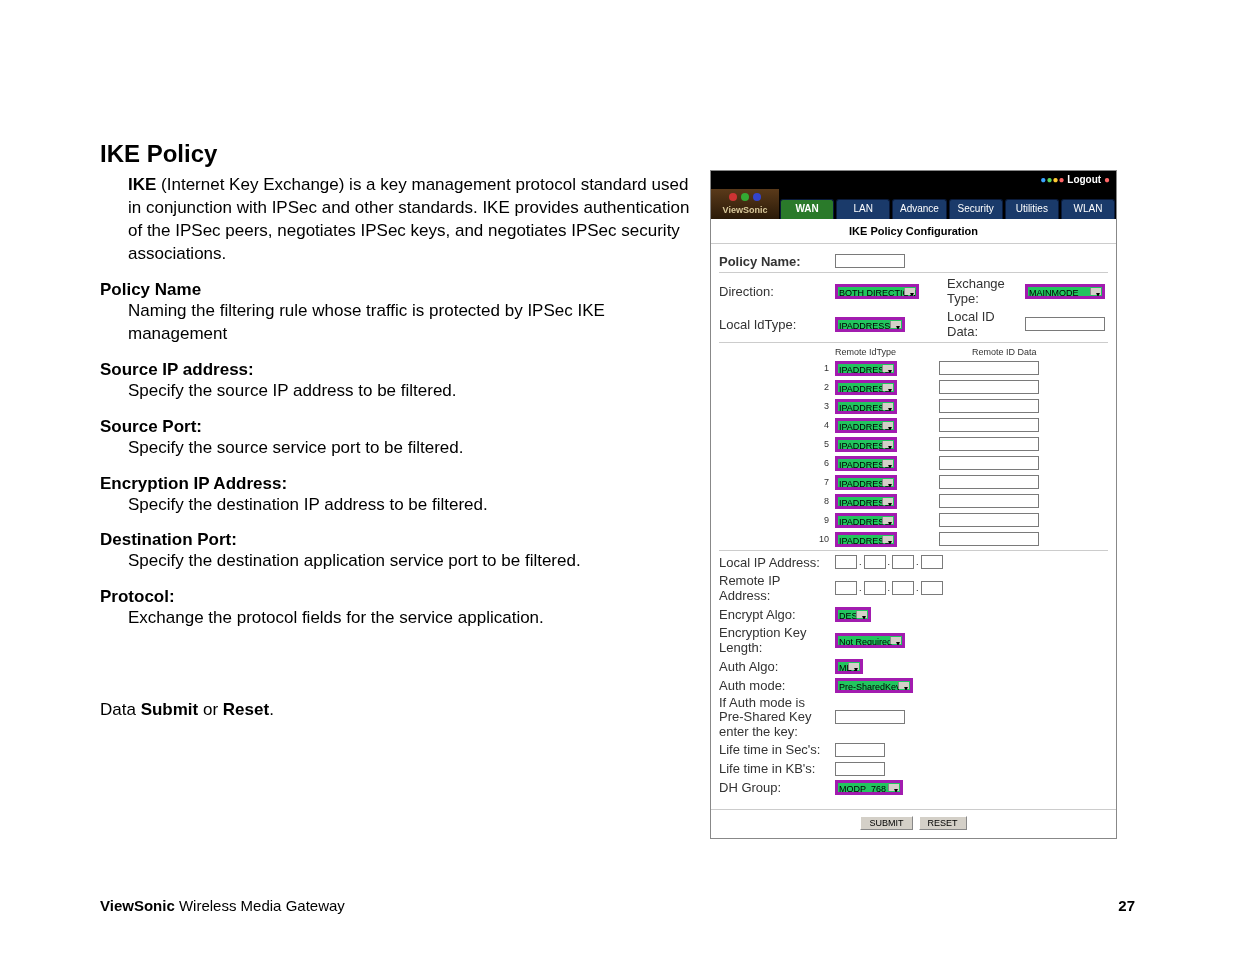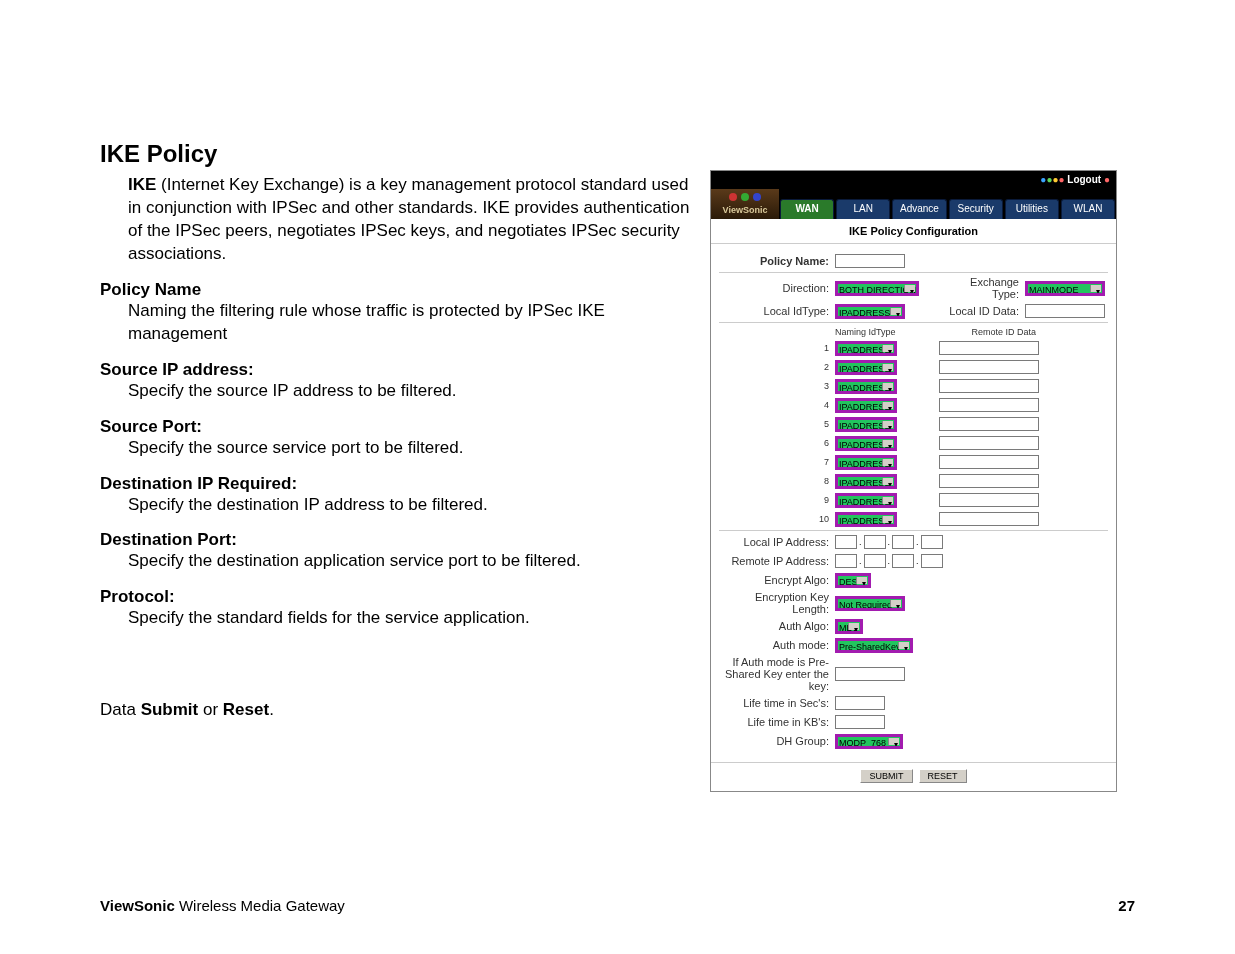--- a/index.html
+++ b/index.html
@@ -138,23 +138,22 @@
     padding: 6px 8px 6px 8px;
   }
   .row {
     display: flex;
     align-items: center;
     margin: 3px 0;
     min-height:16px;
   }
   .lbl {
     width: 110px;
-    text-align: right;
     padding-right: 6px;
-    font-size: 11px;
+    font-size: 13px;
     color:#333;
   }
   .tin {
     height: 14px;
     border: 1px solid #7a7a7a;
     background: #fff;
     box-sizing: border-box;
   }
   .tin-70 { width: 70px; }
   .tin-50 { width: 50px; }
@@ -221,28 +220,28 @@
 
     <div class="sect-title">Policy Name</div>
     <div class="sect-body">Naming the filtering rule whose traffic is protected by IPSec IKE management</div>
 
     <div class="sect-title"><b>Source IP address:</b></div>
     <div class="sect-body">Specify the source IP address to be filtered.</div>
 
     <div class="sect-title"><b>Source Port:</b></div>
     <div class="sect-body">Specify the source service port to be filtered.</div>
 
-    <div class="sect-title"><b>Destination IP Required:</b></div>
+    <div class="sect-title"><b>Encryption IP Address:</b></div>
     <div class="sect-body">Specify the destination IP address to be filtered.</div>
 
     <div class="sect-title"><b>Destination Port:</b></div>
     <div class="sect-body">Specify the destination application service port to be filtered.</div>
 
     <div class="sect-title"><b>Protocol:</b></div>
-    <div class="sect-body">Specify the standard fields for the service application.</div>
+    <div class="sect-body">Exchange the protocol fields for the service application.</div>
 
     <div class="click-line">
       <span>Data </span><b>Submit</b><span> or </span><b>Reset</b><span>.</span>
     </div>
   </div>
 
   <div class="shot">
     <div class="topbar">
       <span class="dots"><span style="color:#3aa3ff">●</span><span style="color:#5cd65c">●</span><span style="color:#ffcc33">●</span><span style="color:#ff6666">●</span></span>
       <b>Logout</b>
@@ -283,21 +282,21 @@
       </div>
       <div class="row">
         <div class="lbl">Local IdType:</div>
         <div class="sel" style="width:70px">IPADDRESS</div>
         <div style="width:42px"></div>
         <div class="lbl" style="width:72px">Local ID Data:</div>
         <div class="tin" style="width:80px"></div>
       </div>
       <hr class="div">
       <div class="hd-pair">
-        <span>Naming IdType</span>
+        <span>Remote IdType</span>
         <span style="margin-left:36px">Remote ID Data</span>
       </div>
       <div class="remote-grid" id="remote-grid">
           <div class="row">
             <div class="idx">1</div>
             <div class="sel" style="width:62px">IPADDRESS</div>
             <div style="width:42px"></div>
             <div class="tin" style="width:100px"></div>
           </div>
           <div class="row">

